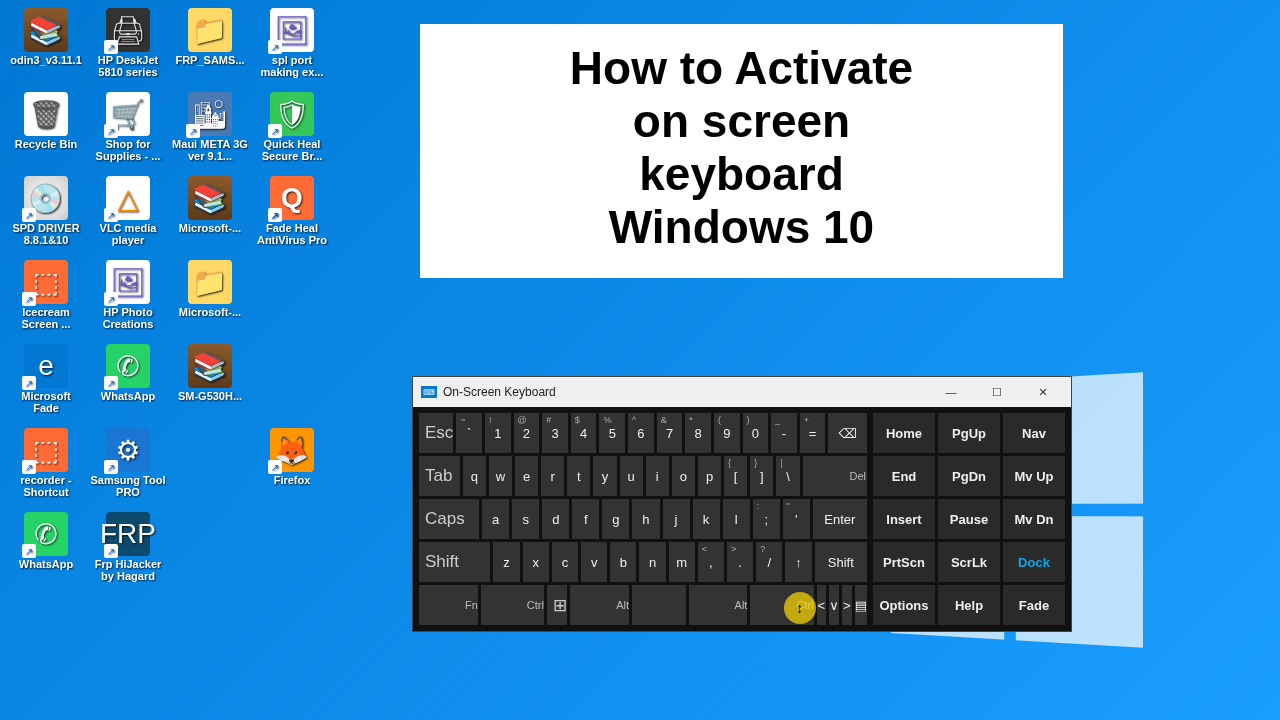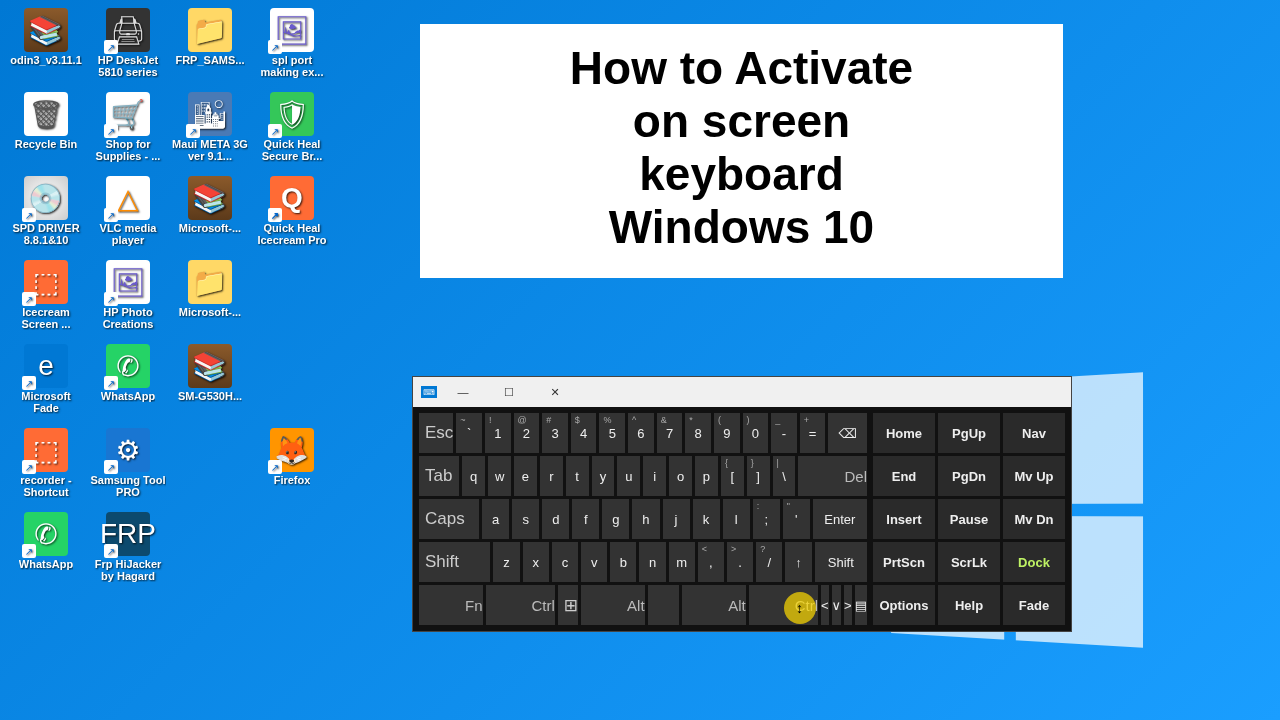--- a/index.html
+++ b/index.html
@@ -166,28 +166,28 @@
   display: flex;
   align-items: center;
   justify-content: center;
   font-size: 13px;
   cursor: pointer;
   position: relative;
   user-select: none;
 }
 .key.dark { background: #2a2a2a; font-weight: bold; }
 .key.mod { justify-content: flex-start; padding-left: 6px; font-size: 17px; color:#ccc; }
-.key.small { font-size: 15px; color:#bbb;padding-left:46px; }
+.key.small { font-size: 11px; color:#bbb;padding-left:46px; }
 .key .sup {
   position: absolute;
   top: 2px; left: 4px;
   font-size: 9px;
   color: #aaa;
 }
-.key.faded { color: #bef264; text-align: right; }
+.key.faded { color: #0ea5e9; text-align: right; }
 
 
 .kb-row .key { flex: 1; }
 .kb-row .key.w15 { flex: 1.5; }
 .kb-row .key.w2 { flex: 2; }
 .kb-row .key.w25 { flex: 2.5; }
 .kb-row .key.w5 { flex: 5.5; }
 .kb-row .key.wsm { flex: 0.8; }
 
 
@@ -255,21 +255,21 @@
     <div class="desktop-icon">
       <div class="ico ico-vlc shortcut-overlay">△</div>
       <div class="label">VLC media player</div>
     </div>
     <div class="desktop-icon">
       <div class="ico ico-archive">📚</div>
       <div class="label">Microsoft-...</div>
     </div>
     <div class="desktop-icon">
       <div class="ico ico-q shortcut-overlay">Q</div>
-      <div class="label">Quick Heal Icecream Pro</div>
+      <div class="label">Fade Heal AntiVirus Pro</div>
     </div>
     <div class="desktop-icon">
       <div class="ico ico-orange shortcut-overlay">⬚</div>
       <div class="label">Icecream Screen ...</div>
     </div>
     <div class="desktop-icon">
       <div class="ico ico-photo shortcut-overlay">🖼</div>
       <div class="label">HP Photo Creations</div>
     </div>
     <div class="desktop-icon">
@@ -325,20 +325,21 @@
 <div class="title-card">
   <div class="title-text">How to Activate
 on screen
 keyboard
 Windows 10</div>
 </div>
 
 <div class="osk-window">
   <div class="osk-titlebar">
     <div class="osk-icon">⌨</div>
+    <div class="osk-title">On-Screen Keyboard</div>
     <div class="win-btn">—</div>
     <div class="win-btn">☐</div>
     <div class="win-btn close">✕</div>
   </div>
   <div class="osk-body">
     <div class="kb-main" id="kb-main">
         <div class="kb-row">
           <div class="key mod wsm">
             <span>Esc</span>
           </div>

